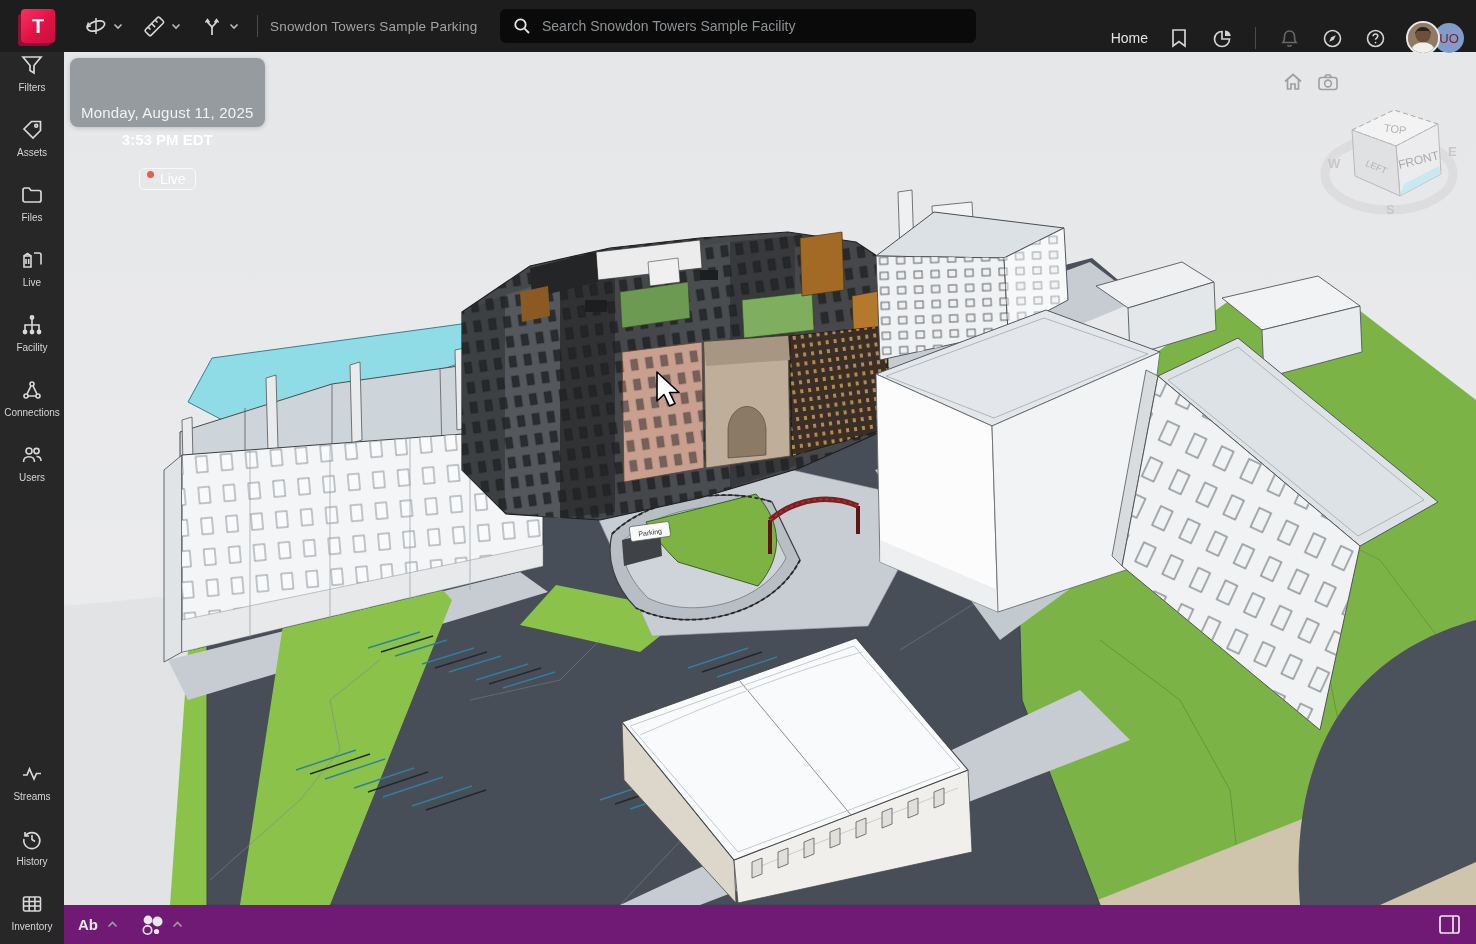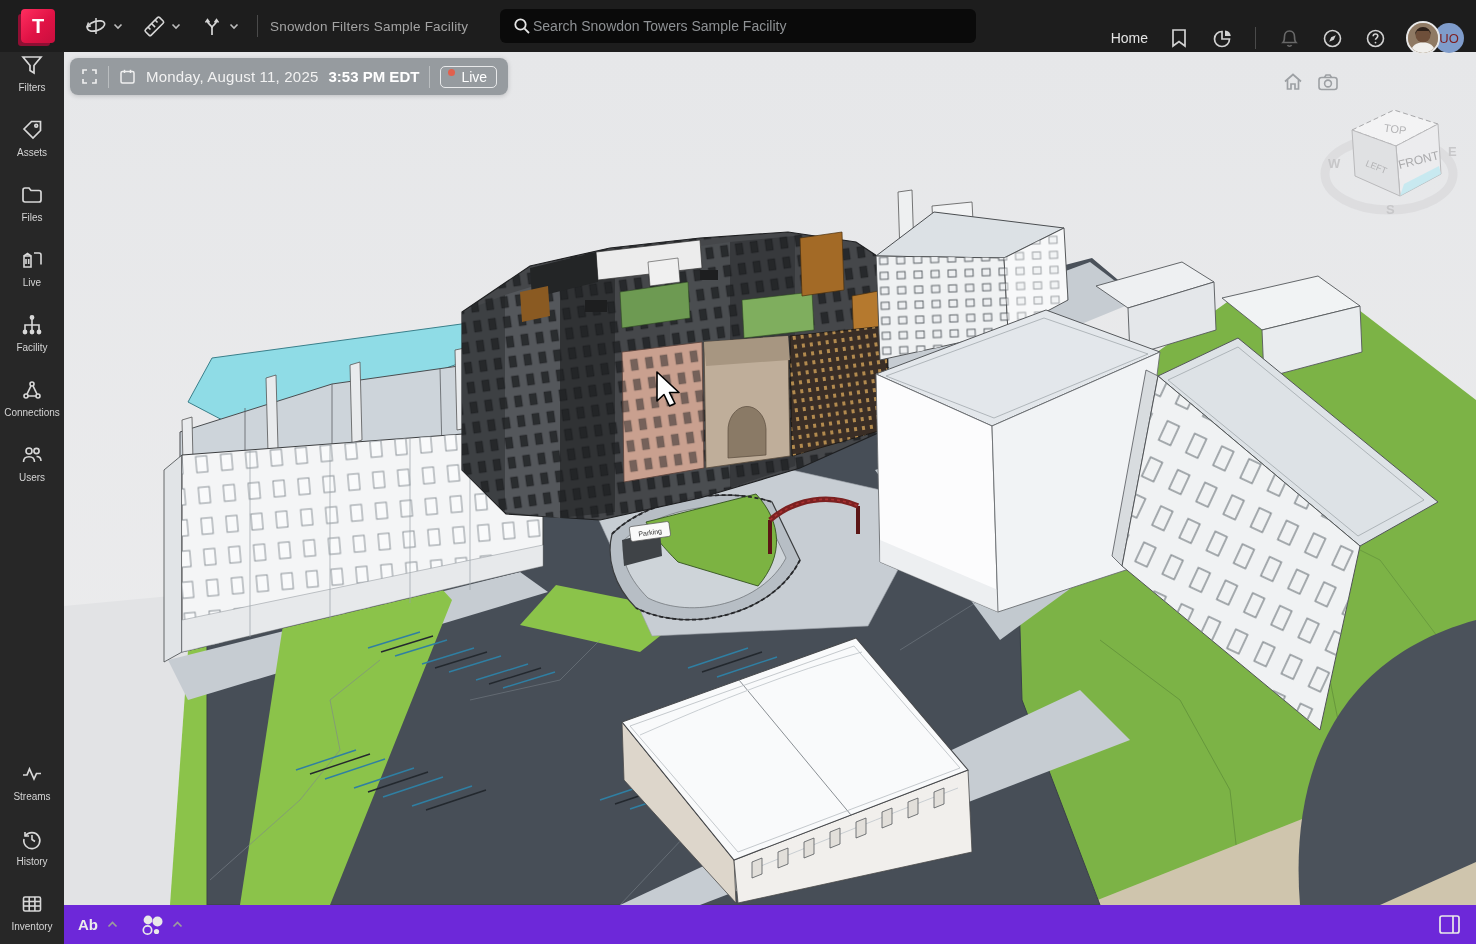--- a/index.html
+++ b/index.html
@@ -12,21 +12,21 @@
   .logo-tile{width:34px;height:34px;margin-left:21px;border-radius:4px;position:relative;
              background:linear-gradient(135deg,#ff2e5f 0%,#e01245 55%,#c90f3e 100%);
              box-shadow:-4px 4px 0 -1px #8f0f33;display:flex;align-items:center;justify-content:center;}
   .logo-tile span{color:#fff;font-weight:bold;font-size:20px;}
   .tools{display:flex;align-items:center;margin-left:22px;gap:6px;}
   .tool{display:flex;align-items:center;gap:4px;padding:4px 6px;border-radius:4px;cursor:pointer;}
   .tool svg{display:block;}
   .tb-divider{width:1px;height:22px;background:#4a4a4a;margin:0 12px;}
   .tb-title{color:#a3a3a3;font-size:13.5px;letter-spacing:.2px;}
   .searchbox{position:absolute;left:500px;top:9px;width:476px;height:34px;background:#0a0a0a;
-             border-radius:6px;display:flex;align-items:center;padding-left:13px;box-sizing:border-box;}
+             border-radius:6px;display:flex;align-items:center;padding-left:13px;box-sizing:border-box;gap:9px;}
   .searchbox input{flex:1;background:transparent;border:none;outline:none;color:#cfcfcf;
              font-size:14px;font-family:"Liberation Sans",sans-serif;}
   .searchbox input::placeholder{color:#8e9194;}
   .tb-right{position:absolute;right:12px;top:12px;height:52px;display:flex;align-items:center;gap:19px;}
   .tb-home{color:#e4e4e4;font-size:14px;cursor:pointer;}
   .tb-icon{display:flex;align-items:center;justify-content:center;width:24px;height:24px;cursor:pointer;}
   .dim{opacity:.42;}
   .avatar-stack{position:relative;width:58px;height:34px;cursor:pointer;}
   .uo-badge{position:absolute;right:0;top:2px;width:30px;height:30px;border-radius:50%;
             background:#7f9ccb;color:#7f1d1d;font-size:13px;display:flex;align-items:center;justify-content:center;}
@@ -34,32 +34,32 @@
           border:2px solid #e8e8e8;box-sizing:border-box;background:#b9a48e;}
   
   .sidebar{position:absolute;left:0;top:40px;bottom:0;width:64px;background:#272727;
            display:flex;flex-direction:column;z-index:20;}
   .sb-item{height:64px;margin-top:1px;display:flex;flex-direction:column;align-items:center;
            justify-content:center;gap:5px;cursor:pointer;}
   .sb-item svg{display:block;}
   .sb-label{font-size:10px;color:#d4d4d4;}
   .sb-spacer{flex:1;}
   
-  .bottombar{position:absolute;left:64px;right:0;bottom:0;height:39px;background:#6d28d9;
+  .bottombar{position:absolute;left:64px;right:0;bottom:0;height:39px;background:#701a75;
              display:flex;align-items:center;z-index:20;}
   .bb-left{display:flex;align-items:center;margin-left:14px;gap:9px;}
   .bb-ab{color:#ececec;font-size:15px;font-weight:bold;cursor:pointer;}
   .bb-group{display:flex;align-items:center;gap:6px;margin-left:22px;cursor:pointer;}
   .bb-right{margin-left:auto;margin-right:15px;display:flex;align-items:center;cursor:pointer;}
   
   .viewport{position:absolute;left:64px;top:52px;right:0;bottom:39px;background:#e9eaec;overflow:hidden;}
   .scene{position:absolute;left:0;top:0;width:1412px;height:853px;}
   .datebar{position:absolute;left:6px;top:6px;height:37px;border-radius:8px;
-           background:rgba(122,128,134,.74);display:flex;align-items:center;padding:0 11px;gap:10px;
-           color:#f2f2f2;font-size:15px;box-shadow:0 1px 5px rgba(0,0,0,.18);}
+           background:rgba(122,128,134,.74);display:flex;align-items:center;padding:16px 11px;gap:10px;
+           color:#f2f2f2;font-size:15px;box-shadow:0 1px 5px rgba(0,0,0,.18);flex-direction:column;}
   .db-divider{width:1px;height:22px;background:rgba(255,255,255,.35);}
   .db-date{letter-spacing:.2px;}
   .db-time{font-weight:bold;color:#fff;}
   .live-pill{display:flex;align-items:flex-start;gap:6px;border:1.5px solid rgba(252,252,252,.8);
              border-radius:5px;padding:2px 9px 2px 7px;font-size:14px;color:#fff;cursor:pointer;}
   .live-dot{width:7px;height:7px;border-radius:50%;background:#e2604d;}
   .vp-actions{position:absolute;top:18px;right:136px;display:flex;gap:11px;}
   .vp-actions .tb-icon{opacity:.75;}
   .viewcube{position:absolute;top:40px;right:10px;width:150px;height:135px;}
 </style>
@@ -100,21 +100,21 @@
         <path d="M13 15 C13 11.5 17.5 12 17.5 8"></path>
         <path d="M6.5 9.5 L8.5 6.5 L10.5 9.5" stroke-width="1.5"></path>
         <path d="M15.5 9.5 L17.5 6.5 L19.5 9.5" stroke-width="1.5"></path>
       </svg>
       <svg width="10" height="7" viewBox="0 0 10 7" fill="none" stroke="#bdbdbd" stroke-width="1.6">
           <path d="M1.5 1.5 L5 5 L8.5 1.5"></path>
         </svg>
     </div>
   </div>
   <div class="tb-divider"></div>
-  <div class="tb-title">Snowdon Filters Sample Facility</div>
+  <div class="tb-title">Snowdon Towers Sample Parking</div>
 
   <div class="searchbox">
     <svg width="18" height="18" viewBox="0 0 18 18" fill="none" stroke="#e6e6e6" stroke-width="1.8">
       <circle cx="7.5" cy="7.5" r="5.2"></circle>
         <line x1="11.6" y1="11.6" x2="16" y2="16"></line>
     </svg>
     <input type="text" placeholder="Search Snowdon Towers Sample Facility" style="">
   </div>
 
   <div class="tb-right">

